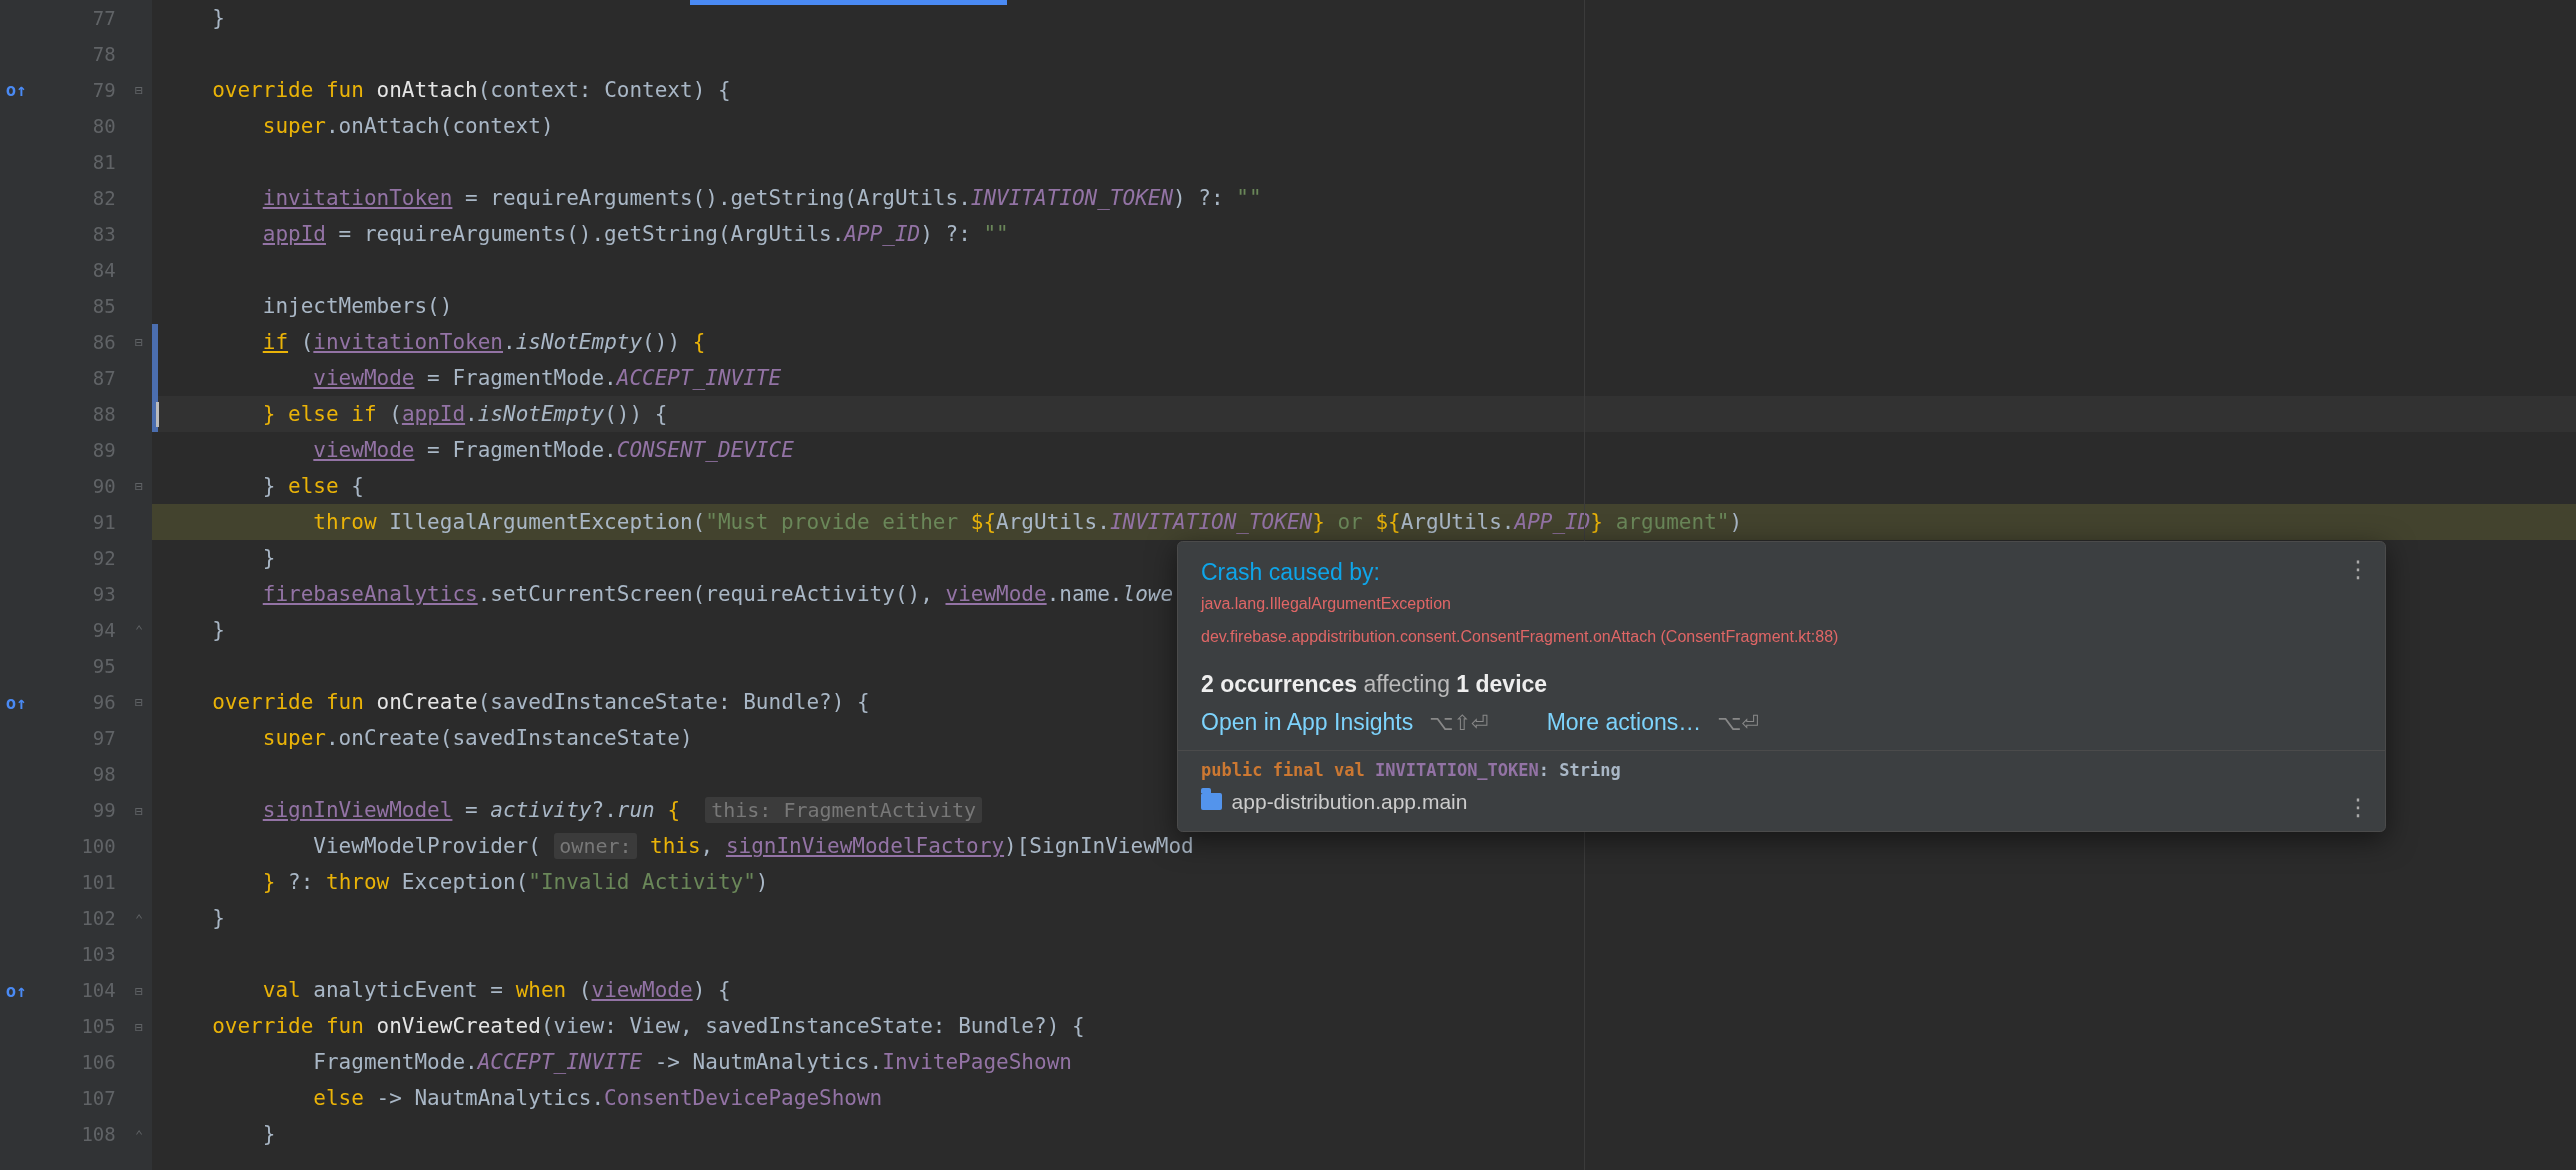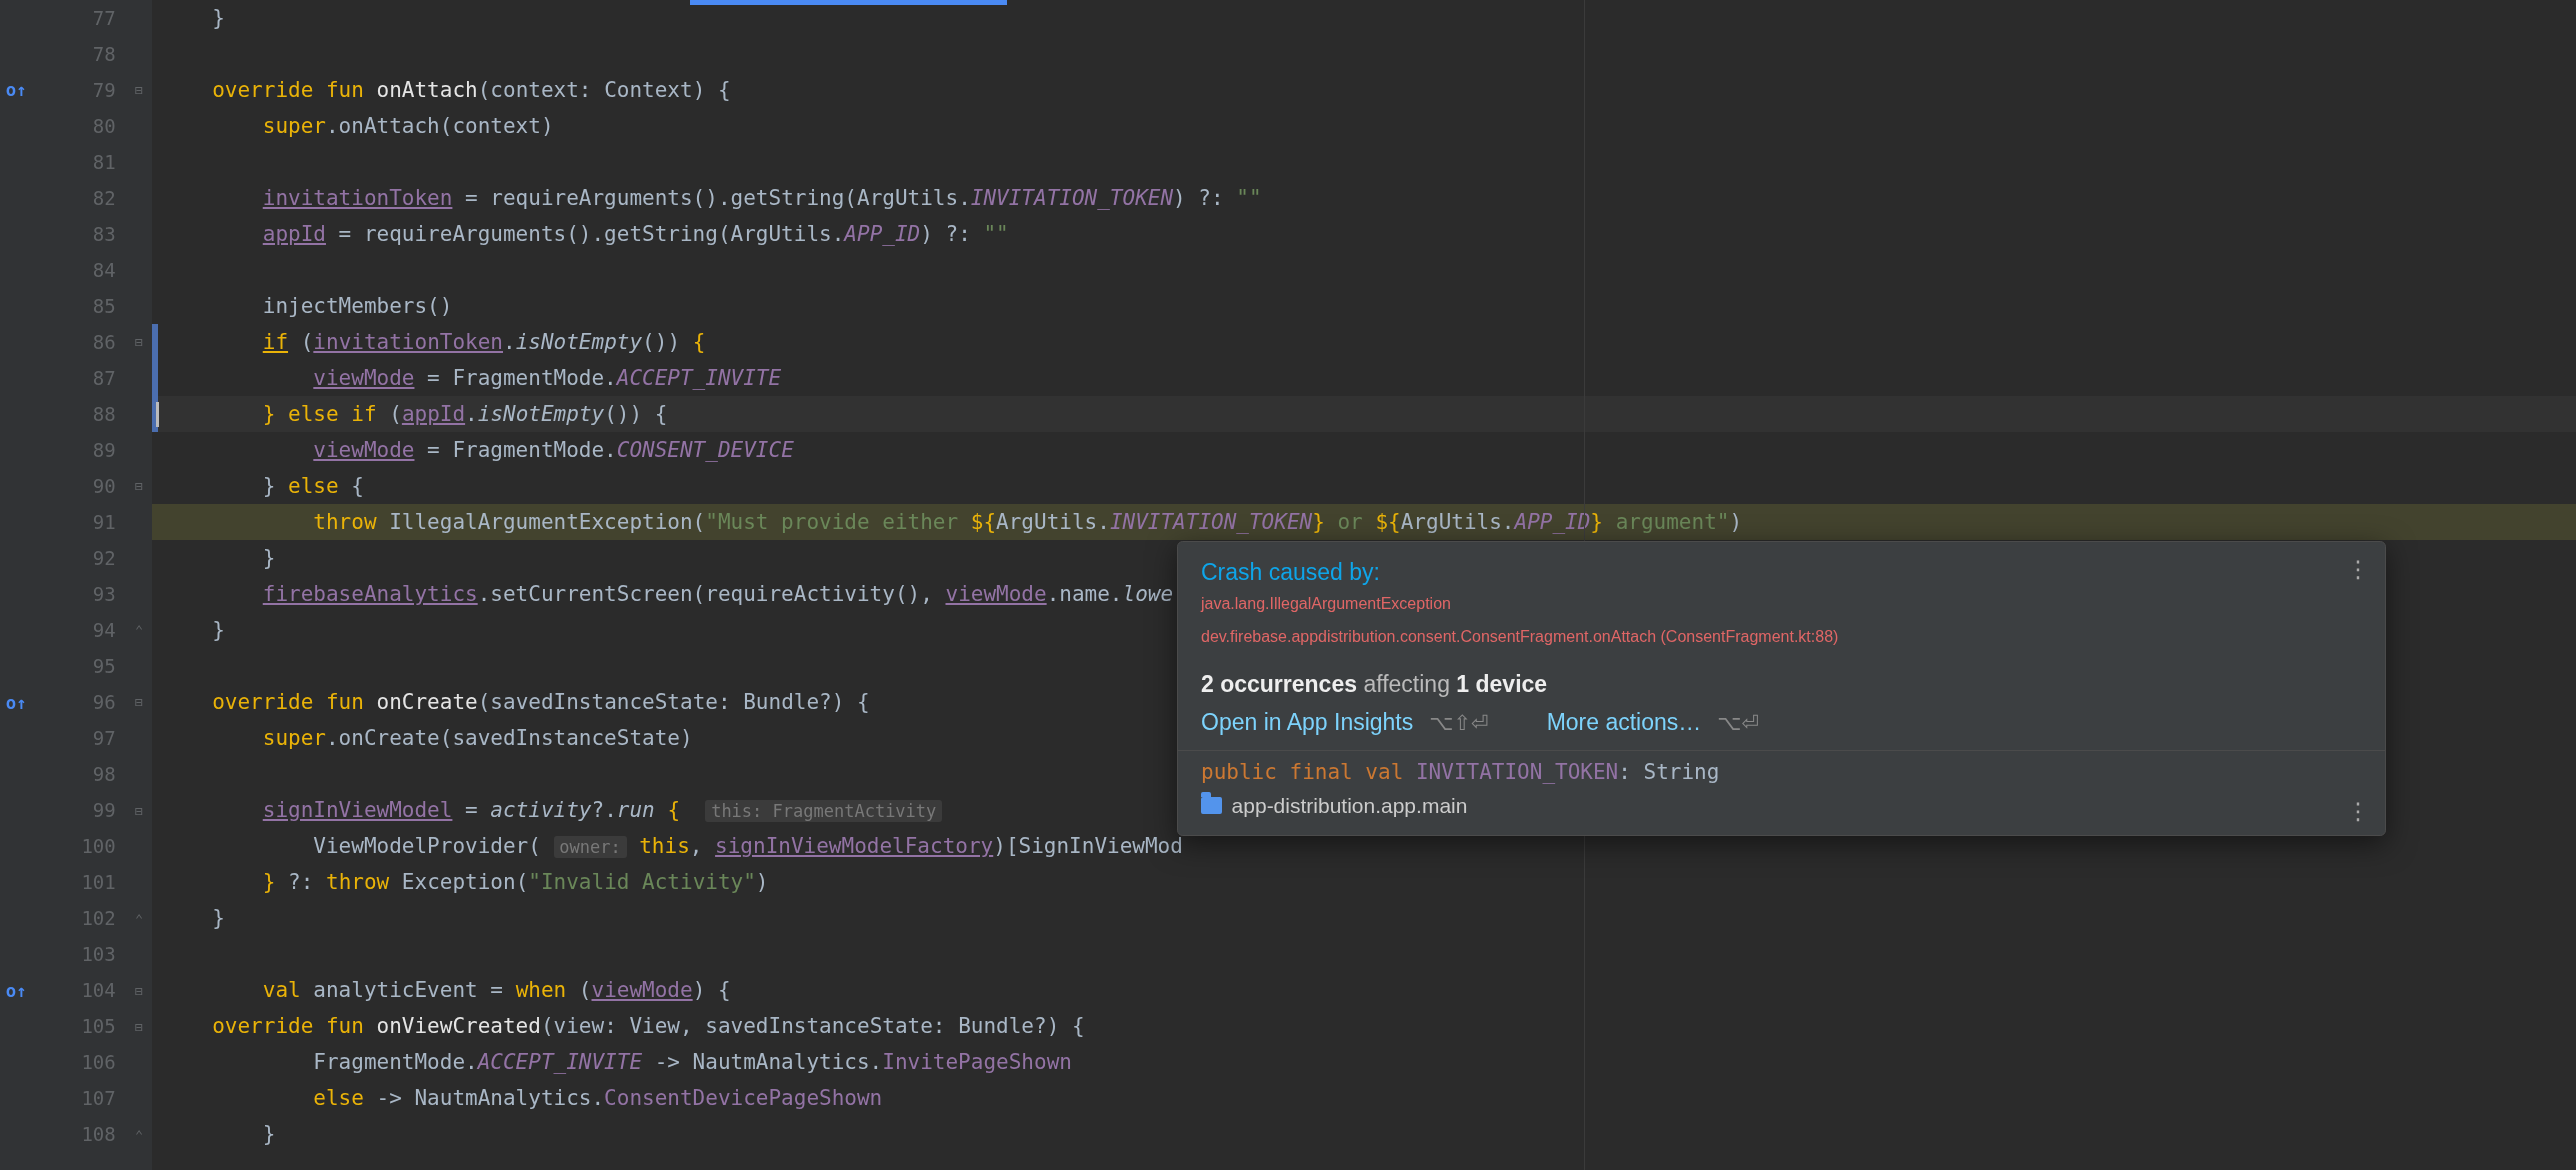--- a/index.html
+++ b/index.html
@@ -89,21 +89,21 @@
   .kw { color: #eab308; }
   .fn { color: #e5e5e5; }
   .mut { color: #9373a5; text-decoration: underline; }
   .str { color: #6a8759; }
   .const { color: #9373a5; font-style: italic; }
   .italic { font-style: italic; color:#a9b7c6; }
   .ul { text-decoration: underline; }
   .hint {
     background: #3b3b3b;
     color: #787878;
-    font-size: 17px;
+    font-size: 20px;
     padding: 1px 5.8px;
     border-radius: 2.9px;
   }
 
   .popup {
     position: absolute;
     left: 1177px;
     top: 541px;
     width: 1209px;
     background: #3c3f41;
@@ -116,21 +116,21 @@
   }
   .popup .section1 { padding: 17.3px 23px 7.7px 23px; position:relative; }
   .popup .section2 { padding: 9.6px 23px 17.3px 23px; border-top:1px solid #4b4b4b; position:relative;}
   .popup .err { color: #e06666; font-size: 16px; line-height: 33px;}
   .popup .title { color: #0ea5e9; margin-bottom:1px;}
   .popup .stats { color: #bbbbbb; margin-top: 17.3px; margin-bottom: 11.5px;}
   .popup .stats b { color:#eeeeee; font-weight: 600;}
   .popup .links { display:flex; gap: 58px; align-items:center; margin-bottom:5.8px;}
   .popup a { color: #7dd3fc; text-decoration:none; cursor:pointer;}
   .popup .shortcut { color:#888; font-size:21px; margin-left:9.6px;}
-  .popup .decl { font-family: 'Menlo', monospace; font-size: 21px; color:#a9b7c6;}
+  .popup .decl { font-family: 'Menlo', monospace; font-size: 17px; color:#a9b7c6;font-weight:bold;}
   .popup .decl .kw2 { color:#cc7832; }
   .popup .decl .nm { color:#9373a5; }
   .popup .module { display:flex; align-items:center; gap:9.6px; color:#cccccc; margin-top:9.6px; font-size:21px;}
   .popup .folder-icon {
     width:21px; height:17.3px; background:#5394ec; border-radius:1.9px; position:relative; display:inline-block;
   }
   .popup .folder-icon::before{
     content:""; position:absolute; top:-4.8px; left:0; width:9.6px; height:4.8px; background:#5394ec; border-radius:1.9px 1.9px 0 0;
   }
   .popup .kebab {

